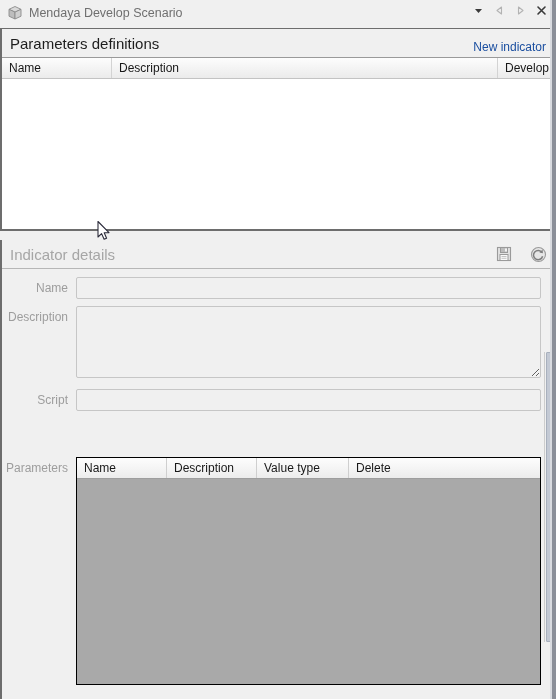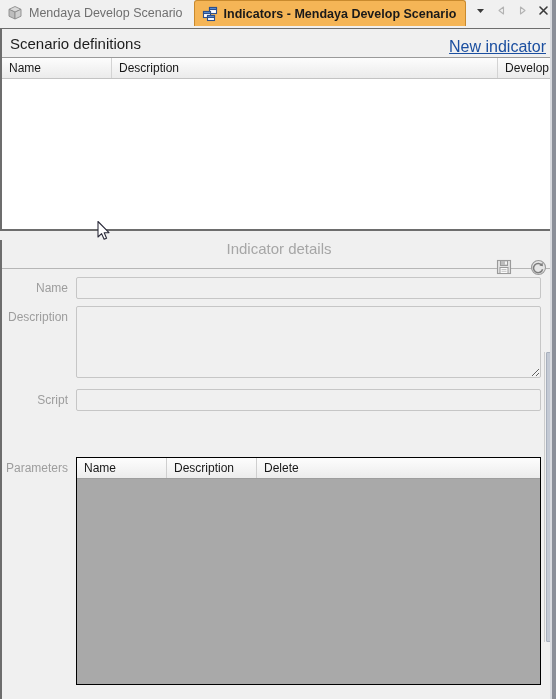--- a/index.html
+++ b/index.html
@@ -85,23 +85,22 @@
     display: flex;
     align-items: center;
     padding: 0 8px 0 8px;
   }
   .defs-title {
     font-size: 15px;
     color: #1d1d1d;
   }
   .new-link {
     margin-left: auto;
-    font-size: 16px;
+    font-size: 12px;
     color: #1b4fa0;
-    text-decoration: underline;
     cursor: pointer;
     margin-top: 8px;
   }
   .grid-head {
     height: 21px;
     display: flex;
     background: linear-gradient(to bottom, #fdfdfd 0%, #f3f3f3 55%, #ebebeb 100%);
     border-bottom: 1px solid #c3c3c3;
     font-size: 12px;
     color: #181818;
@@ -129,21 +128,20 @@
     border-left: 2px solid #6d6d6d;
   }
   .details-header {
     position: relative;
     height: 29px;
     background: #f0f0f0;
     border-bottom: 1px solid #b6b6b6;
     display: flex;
     align-items: center;
     padding: 0 8px;
-    flex-direction: column;
   }
   .details-title {
     font-size: 15px;
     color: #a6a6a6;
   }
   .hdr-tools { margin-left: auto; display: flex; align-items: center; gap: 14px; }
   .tool-btn { width: 20px; height: 20px; display: flex; align-items: center; justify-content: center; cursor: default; }
 
   
   .form {
@@ -259,33 +257,20 @@
       <span class="tab-icon">
         <svg width="16" height="16" viewBox="0 0 16 16">
           <path d="M8 1.5 L14 4.3 L8 7.1 L2 4.3 Z" fill="#d9d9d9" stroke="#8b8b8b" stroke-width="0.9" stroke-linejoin="round"></path>
           <path d="M2 4.3 L2 11.2 L8 14 L8 7.1 Z" fill="#bdbdbd" stroke="#8b8b8b" stroke-width="0.9" stroke-linejoin="round"></path>
           <path d="M14 4.3 L14 11.2 L8 14 L8 7.1 Z" fill="#cfcfcf" stroke="#8b8b8b" stroke-width="0.9" stroke-linejoin="round"></path>
         </svg>
       </span>
       <span>Mendaya Develop Scenario</span>
     </div>
 
-    <div class="tab active">
-      <span class="tab-icon">
-        <svg width="16" height="16" viewBox="0 0 16 16">
-          <rect x="7.5" y="1.5" width="7" height="6" fill="#ffffff" stroke="#2c4f8c" stroke-width="1.1"></rect>
-          <rect x="7.5" y="1.5" width="7" height="2" fill="#5b8fd4" stroke="#2c4f8c" stroke-width="1.1"></rect>
-          <rect x="1.5" y="5.5" width="7" height="6" fill="#ffffff" stroke="#2c4f8c" stroke-width="1.1"></rect>
-          <rect x="1.5" y="5.5" width="7" height="2" fill="#5b8fd4" stroke="#2c4f8c" stroke-width="1.1"></rect>
-          <rect x="5.5" y="9.5" width="7" height="5" fill="#ffffff" stroke="#2c4f8c" stroke-width="1.1"></rect>
-          <rect x="5.5" y="9.5" width="7" height="2" fill="#5b8fd4" stroke="#2c4f8c" stroke-width="1.1"></rect>
-        </svg>
-      </span>
-      <span>Indicators - Mendaya Develop Scenario</span>
-    </div>
 
     <div class="tabctrls">
       <span class="tabctrl">
         <svg width="11" height="11" viewBox="0 0 11 11">
             <path d="M2 4 L9 4 L5.5 8 Z" fill="#3a3a3a"></path>
           </svg>
       </span>
       <span class="tabctrl">
         <svg width="11" height="11" viewBox="0 0 11 11">
             <path d="M7.5 2 L7.5 9 L3 5.5 Z" fill="none" stroke="#b3b3b3" stroke-width="1.1" stroke-linejoin="round"></path>
@@ -300,21 +285,21 @@
         <svg width="11" height="11" viewBox="0 0 11 11">
           <path d="M2 2 L9 9 M9 2 L2 9" stroke="#3a3a3a" stroke-width="1.6" stroke-linecap="round"></path>
         </svg>
       </span>
     </div>
   </div>
 
   <div class="defs-panel">
 
     <div class="defs-header">
-      <span class="defs-title">Scenario definitions</span>
+      <span class="defs-title">Parameters definitions</span>
       <span class="new-link">New indicator</span>
     </div>
 
     <div class="grid-head">
       <div class="gh-cell" style="width:110px;flex:0 0 110px;">Name</div>
       <div class="gh-cell" style="flex:1 1 auto;">Description</div>
       <div class="gh-cell" style="width:56px;flex:0 0 56px;">Develop</div>
     </div>
 
     <div class="defs-body"></div>
@@ -366,20 +351,21 @@
           <input class="txt-input" type="text" disabled="" placeholder="" style="">
         </div>
       </div>
 
       <div class="frow params-row">
         <div class="flabel">Parameters</div>
         <div class="params-wrap">
           <div class="params-head">
             <div class="ph-cell" style="width:90px;flex:0 0 90px;">Name</div>
             <div class="ph-cell" style="width:90px;flex:0 0 90px;">Description</div>
+            <div class="ph-cell" style="width:92px;flex:0 0 92px;">Value type</div>
             <div class="ph-cell" style="flex:1 1 auto;">Delete</div>
           </div>
           <div class="params-body"></div>
         </div>
       </div>
 
     </div>
 
     <div class="v-scroll">
       <div class="v-thumb"></div>

